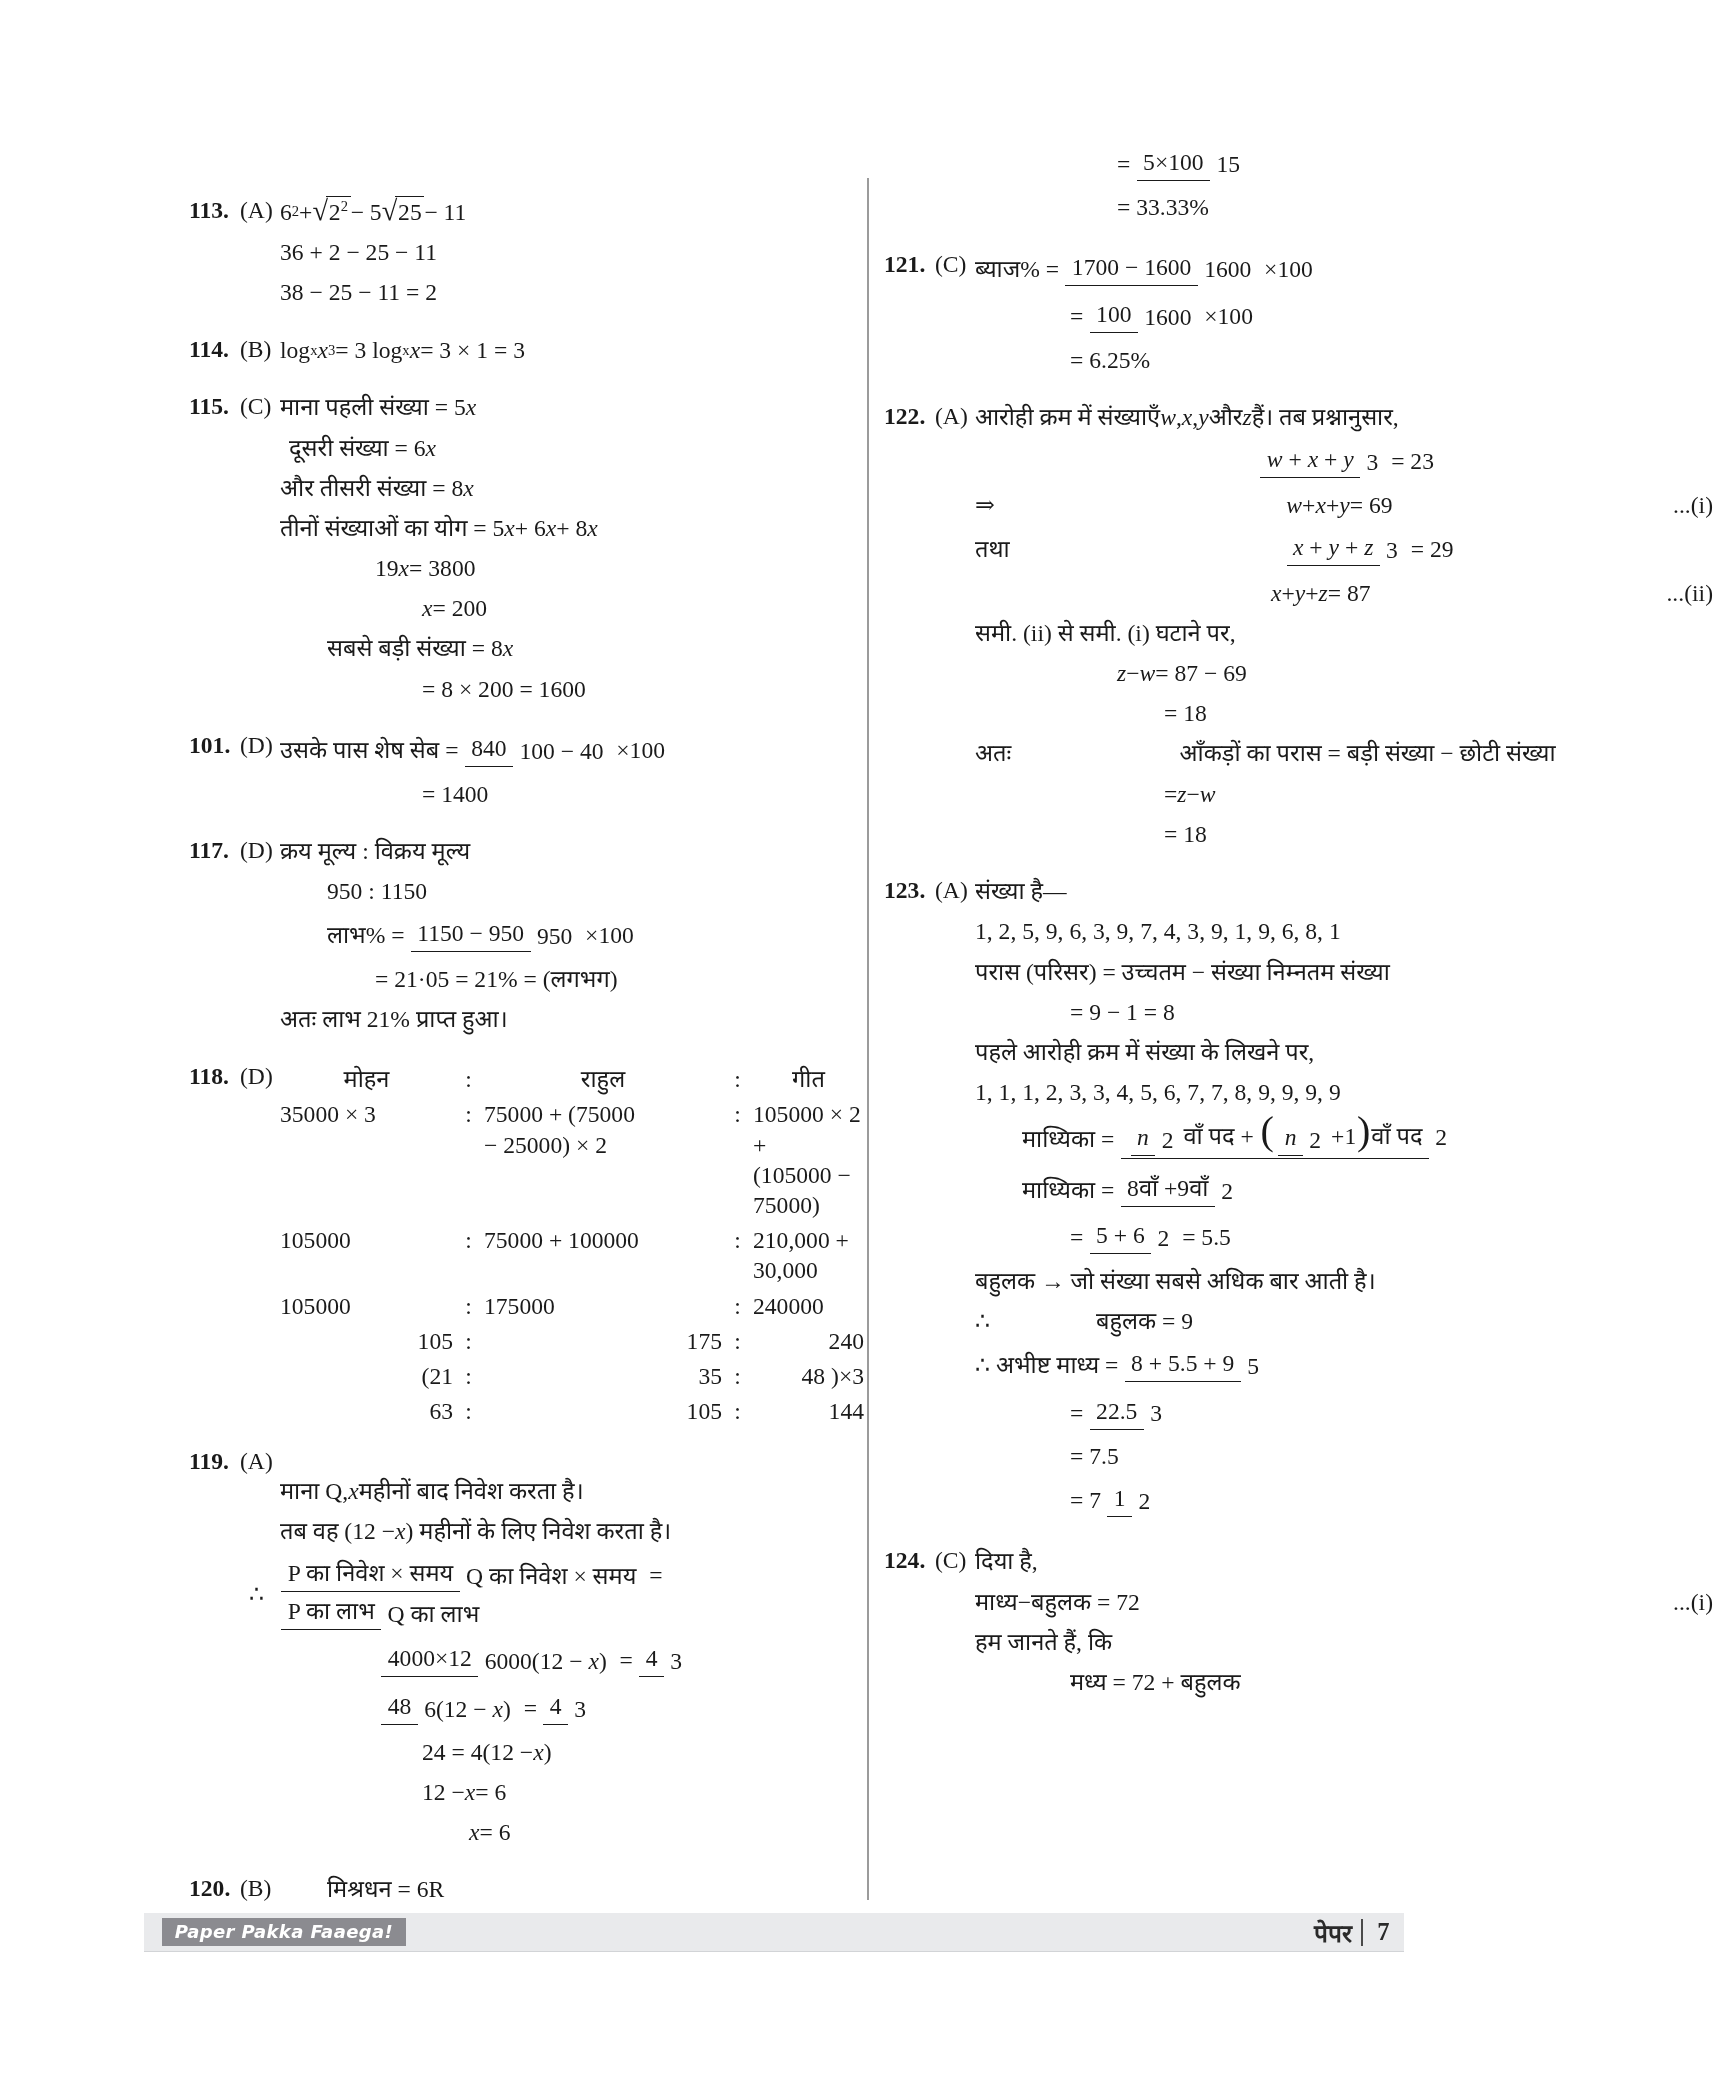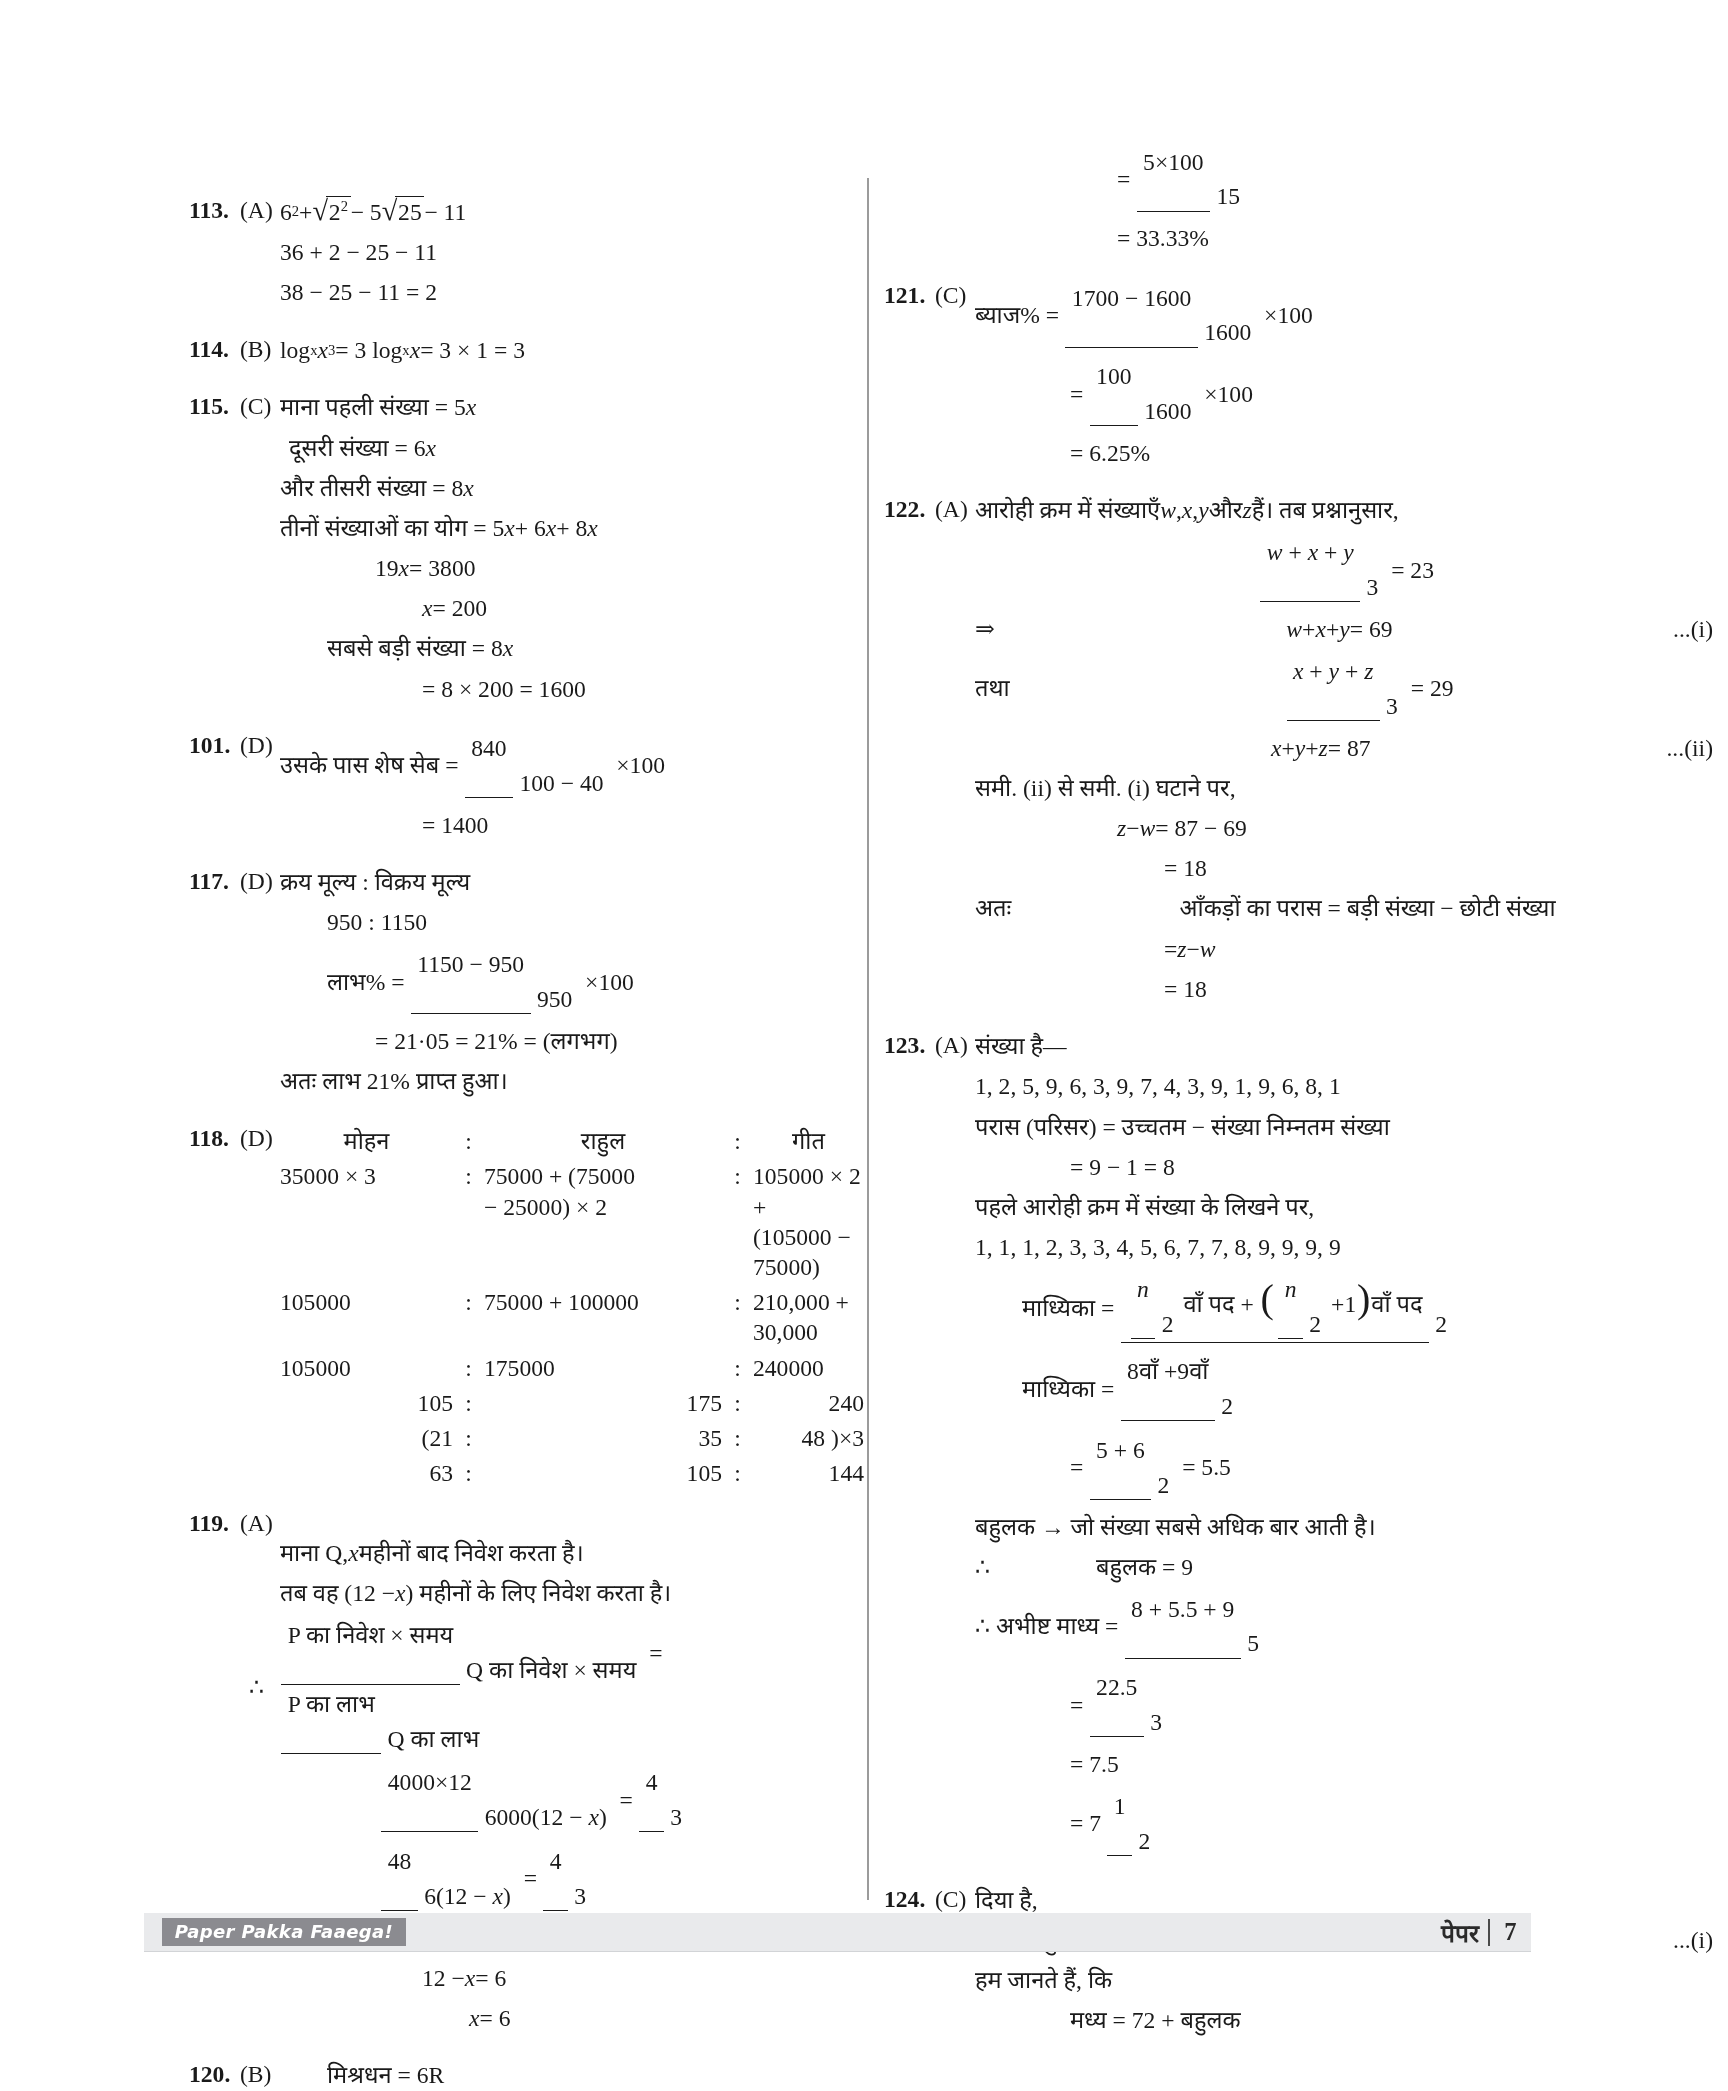--- a/index.html
+++ b/index.html
@@ -25,37 +25,37 @@
   .eq{display:inline-flex;align-items:center;flex-wrap:wrap;}
   .line.ctr .eq{flex:1;justify-content:center;}
   .tag{flex:none;margin-left:auto;}
 
   .it{font-style:italic;}
   sup{font-size:0.62em;}
   sub{font-size:0.62em;}
 
   .fr{display:inline-flex;flex-direction:row;text-align:center;vertical-align:middle;margin:1.8px 6.4px;}
   .fn{display:block;padding:0 6.4px 2.7px;border-bottom:1.8px solid #1a1a1a;white-space:nowrap;}
-  .fd{display:block;padding:2.7px 6.4px 0;white-space:nowrap;margin-top:32px;}
+  .fd{display:block;padding:2.7px 6.4px 0;white-space:nowrap;}
   .fn .fr,.fd .fr{margin:0 3.6px;}
 
   .sqrt{display:inline-flex;align-items:flex-start;white-space:nowrap;}
   .rad{font-size:1.2em;line-height:1.05;margin-right:-1.8px;}
   .sqv{border-top:1.8px solid #1a1a1a;padding:0 2.7px;}
 
   .bp{font-size:1.7em;font-weight:300;line-height:0.6;margin:0 0.9px;}
 
   .rt{display:grid;grid-template-columns:173px 31px 238px 31px 1fr;row-gap:5px;margin:12.7px 0 3.6px;}
   .rt .cell{white-space:pre-line;}
   .rt .colon{text-align:center;}
   .row-c{text-align:center;}
   .row-l{text-align:left;}
   .row-r{text-align:right;}
 
-  .footer{position:absolute;left:144px;top:1913px;width:1387px;height:38px;
+  .footer{position:absolute;left:144px;top:1913px;width:1260px;height:38px;
     background:#e9eaec;border-bottom:1.8px solid #d2d4d7;display:flex;align-items:center;}
   .badge{margin-left:18px;background:#8b8b90;color:#ffffff;
     font-family:"DejaVu Sans",sans-serif;font-style:italic;font-weight:bold;
     font-size:18px;padding:2.7px 12.7px 4.5px;letter-spacing:0.4px;}
   .pageno{margin-left:auto;margin-right:14.5px;display:flex;align-items:center;
     font-weight:bold;font-size:24.5px;color:#2a2a2a;}
   .pbar{width:1.8px;height:27px;background:#4a4a4a;margin:0 14.5px 0 9px;}
 </style>
 </head>
 <body>

